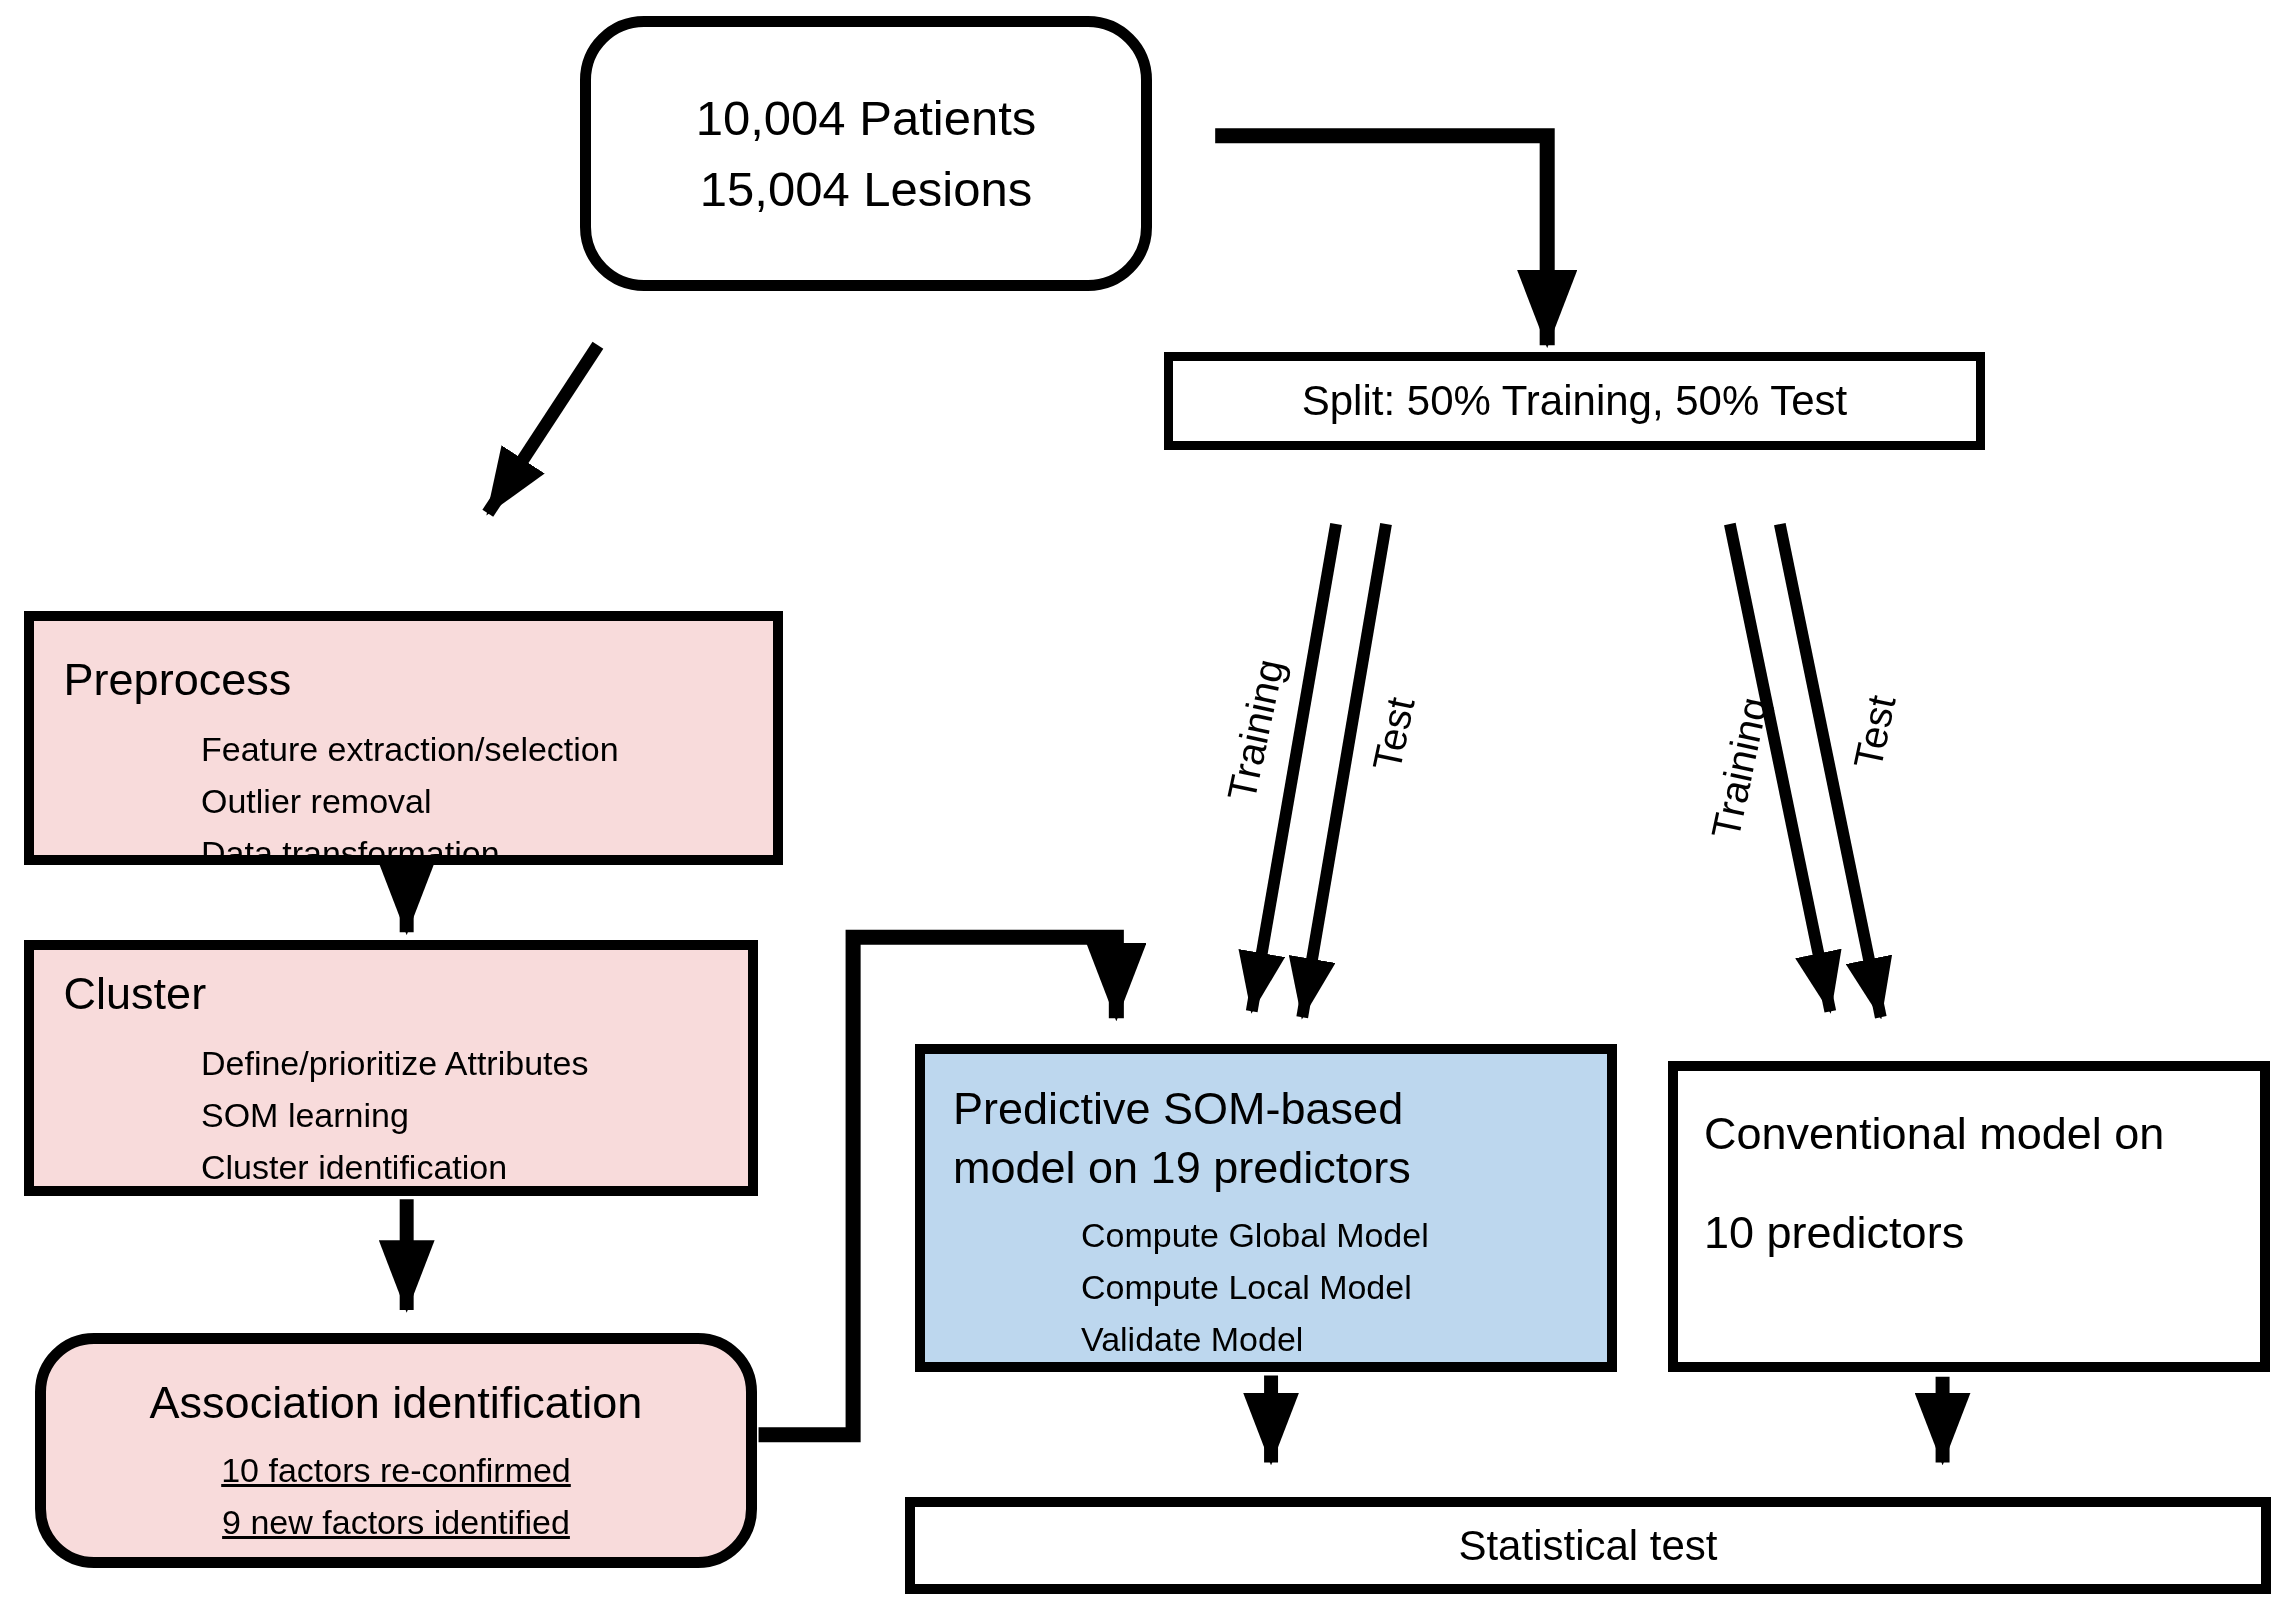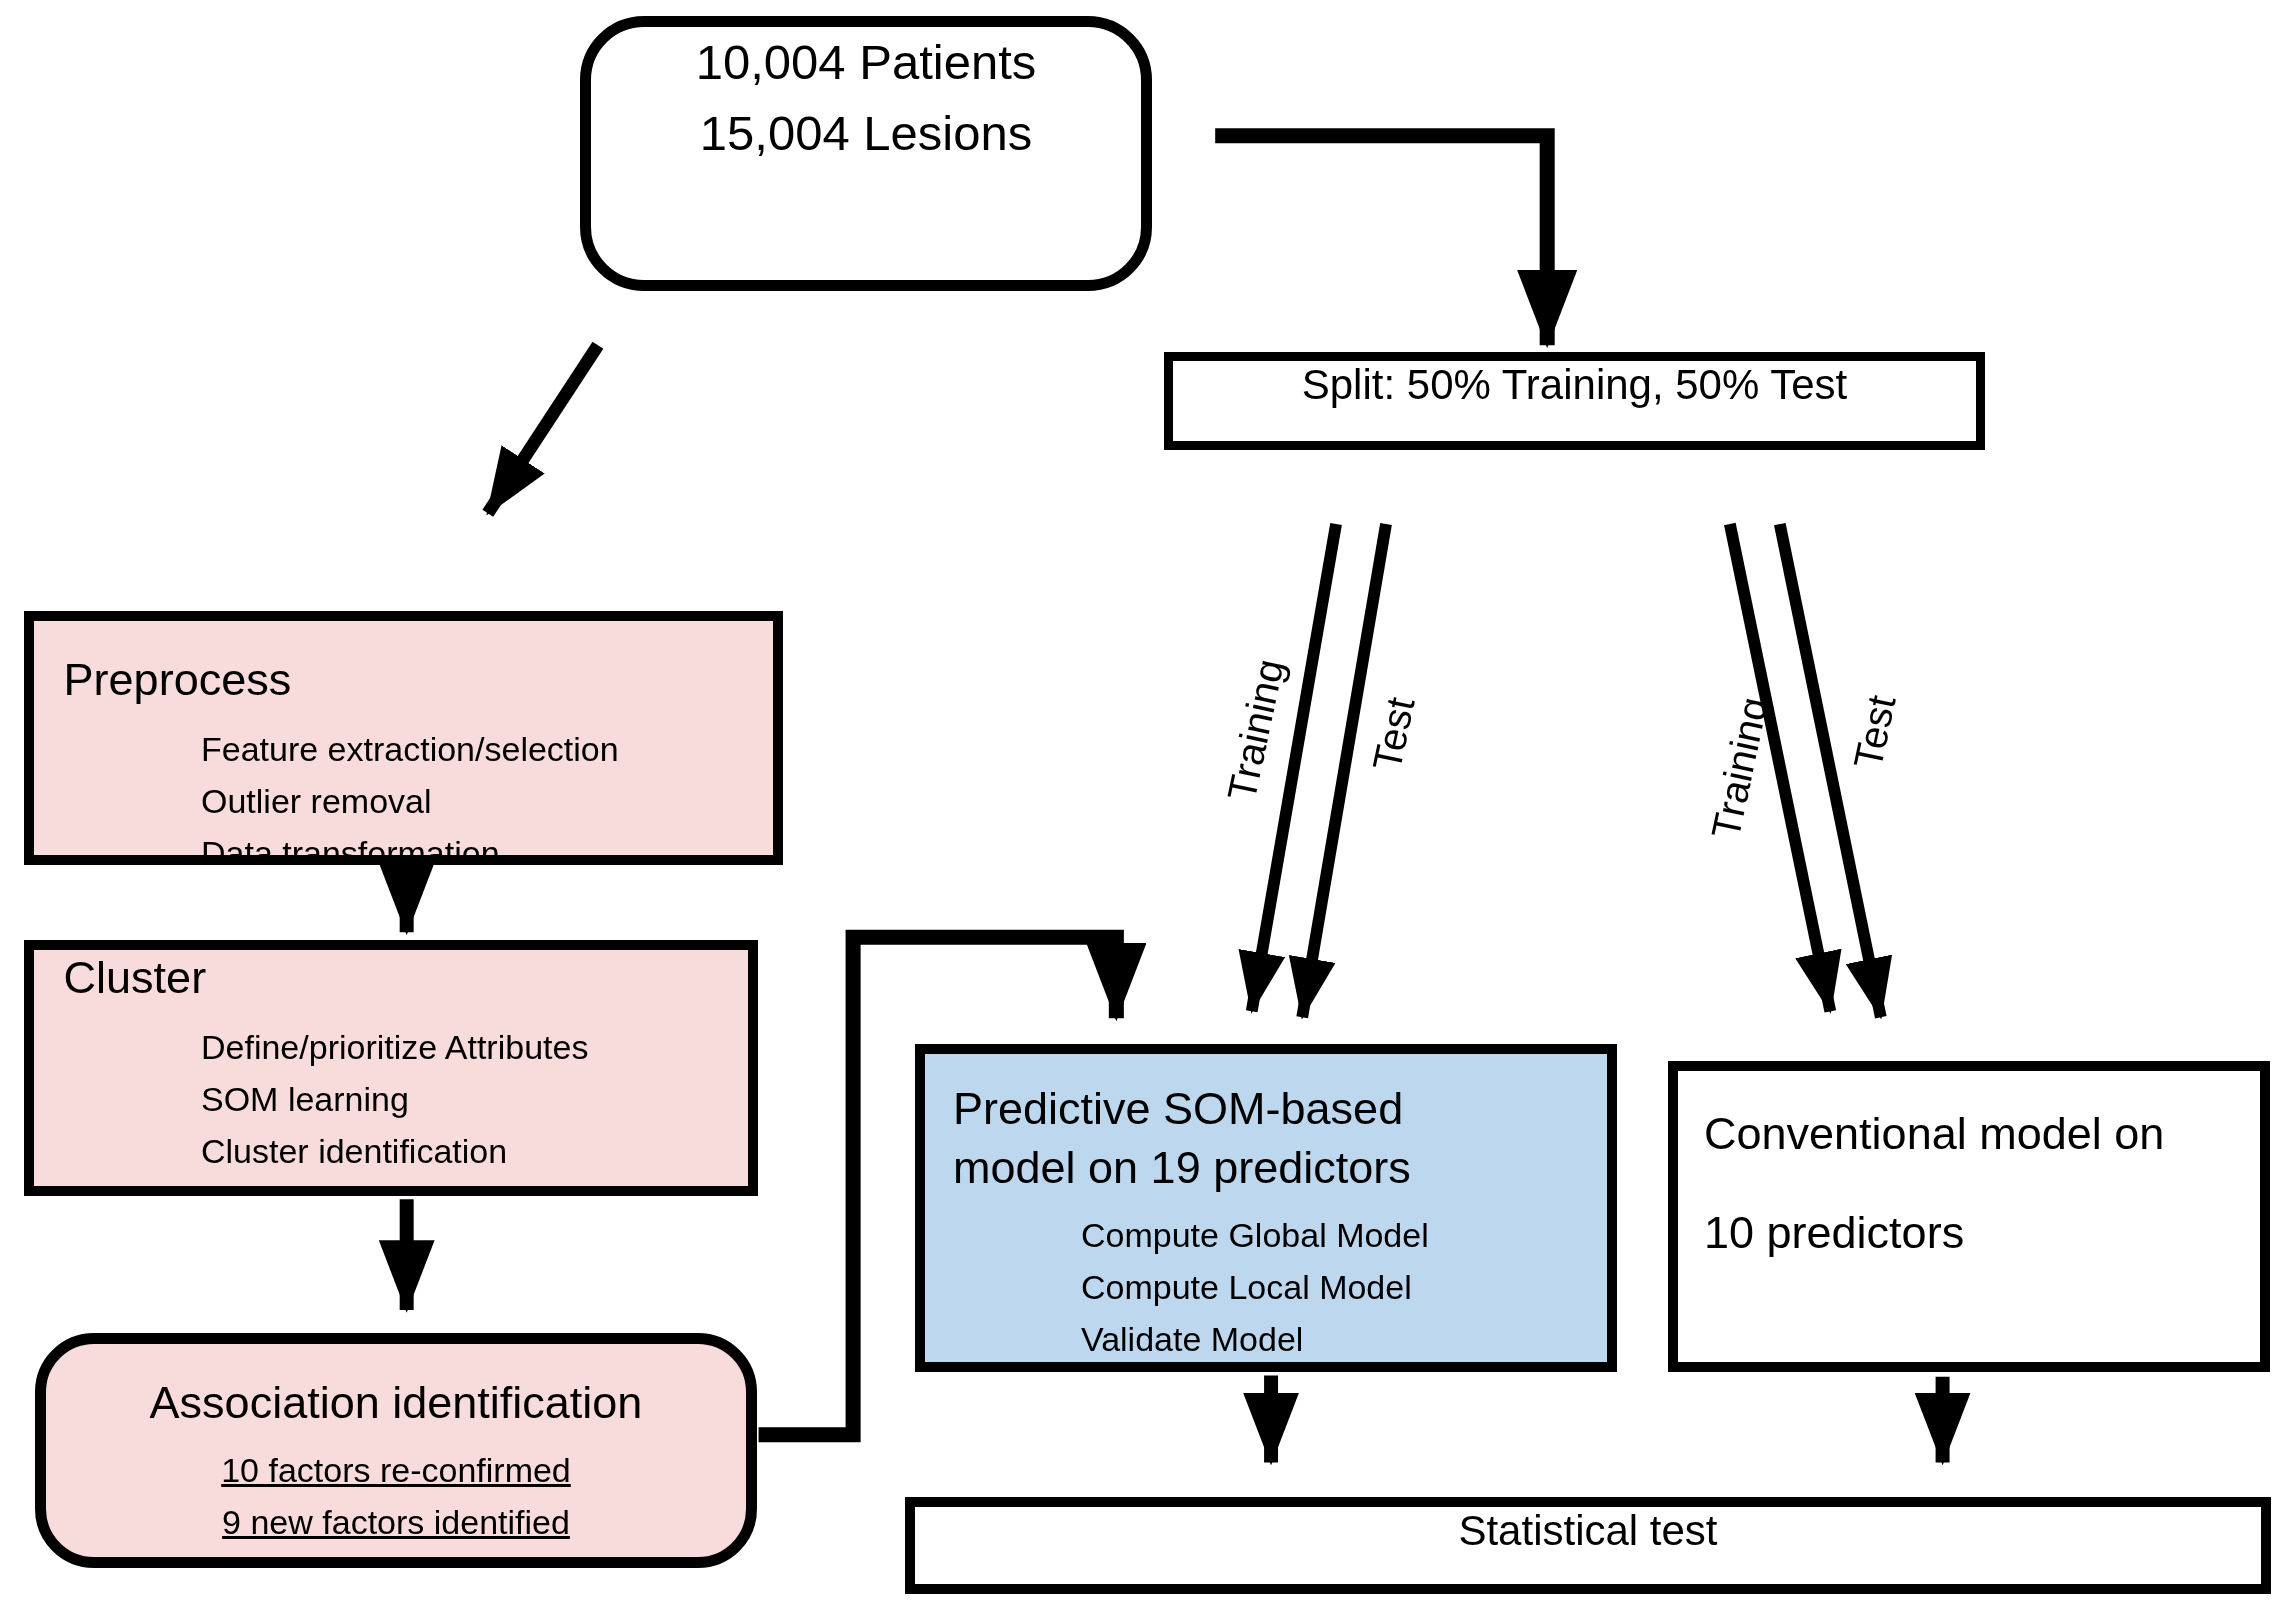--- a/index.html
+++ b/index.html
@@ -28,20 +28,21 @@
     border: 10.7px solid #000000;
     background: #ffffff;
   }
   .rounded { border-radius: 64px; }
   .pink { background: #F8DBDB; }
   .blue { background: #BDD7EE; }
   .center-flex {
     display: flex;
     flex-direction: column;
     align-items: center;
+    justify-content: center;
     text-align: center;
   }
   .big-line { font-size: 49px; line-height: 71px; }
   .split-line { font-size: 42px; }
   .stat-line { font-size: 42px; }
   .box-title {
     font-size: 45px;
     line-height: 56px;
     padding-left: 29.6px;
   }
@@ -130,21 +131,21 @@
 
   <div class="box pink" style="left:24px; top:583px; width:759px; height:254px; padding-top:31px;margin-top:28px;">
     <div class="box-title">Preprocess</div>
     <div class="box-items">
       <div class="item">Feature extraction/selection</div>
       <div class="item">Outlier removal</div>
       <div class="item">Data transformation</div>
     </div>
   </div>
 
-  <div class="box pink" style="left:24px; top:940px; width:734px; height:256px; ">
+  <div class="box pink" style="left:24px; top:940px; width:734px; height:256px; padding-top:16px;">
     <div class="box-title">Cluster</div>
     <div class="box-items">
       <div class="item">Define/prioritize Attributes</div>
       <div class="item">SOM learning</div>
       <div class="item">Cluster identification</div>
     </div>
   </div>
 
   <div class="box pink rounded" style="left:35px; top:1333px; width:722px; height:235px; border-width:11.8px; border-radius:59px;">
     <div class="assoc-title">Association identification</div>

